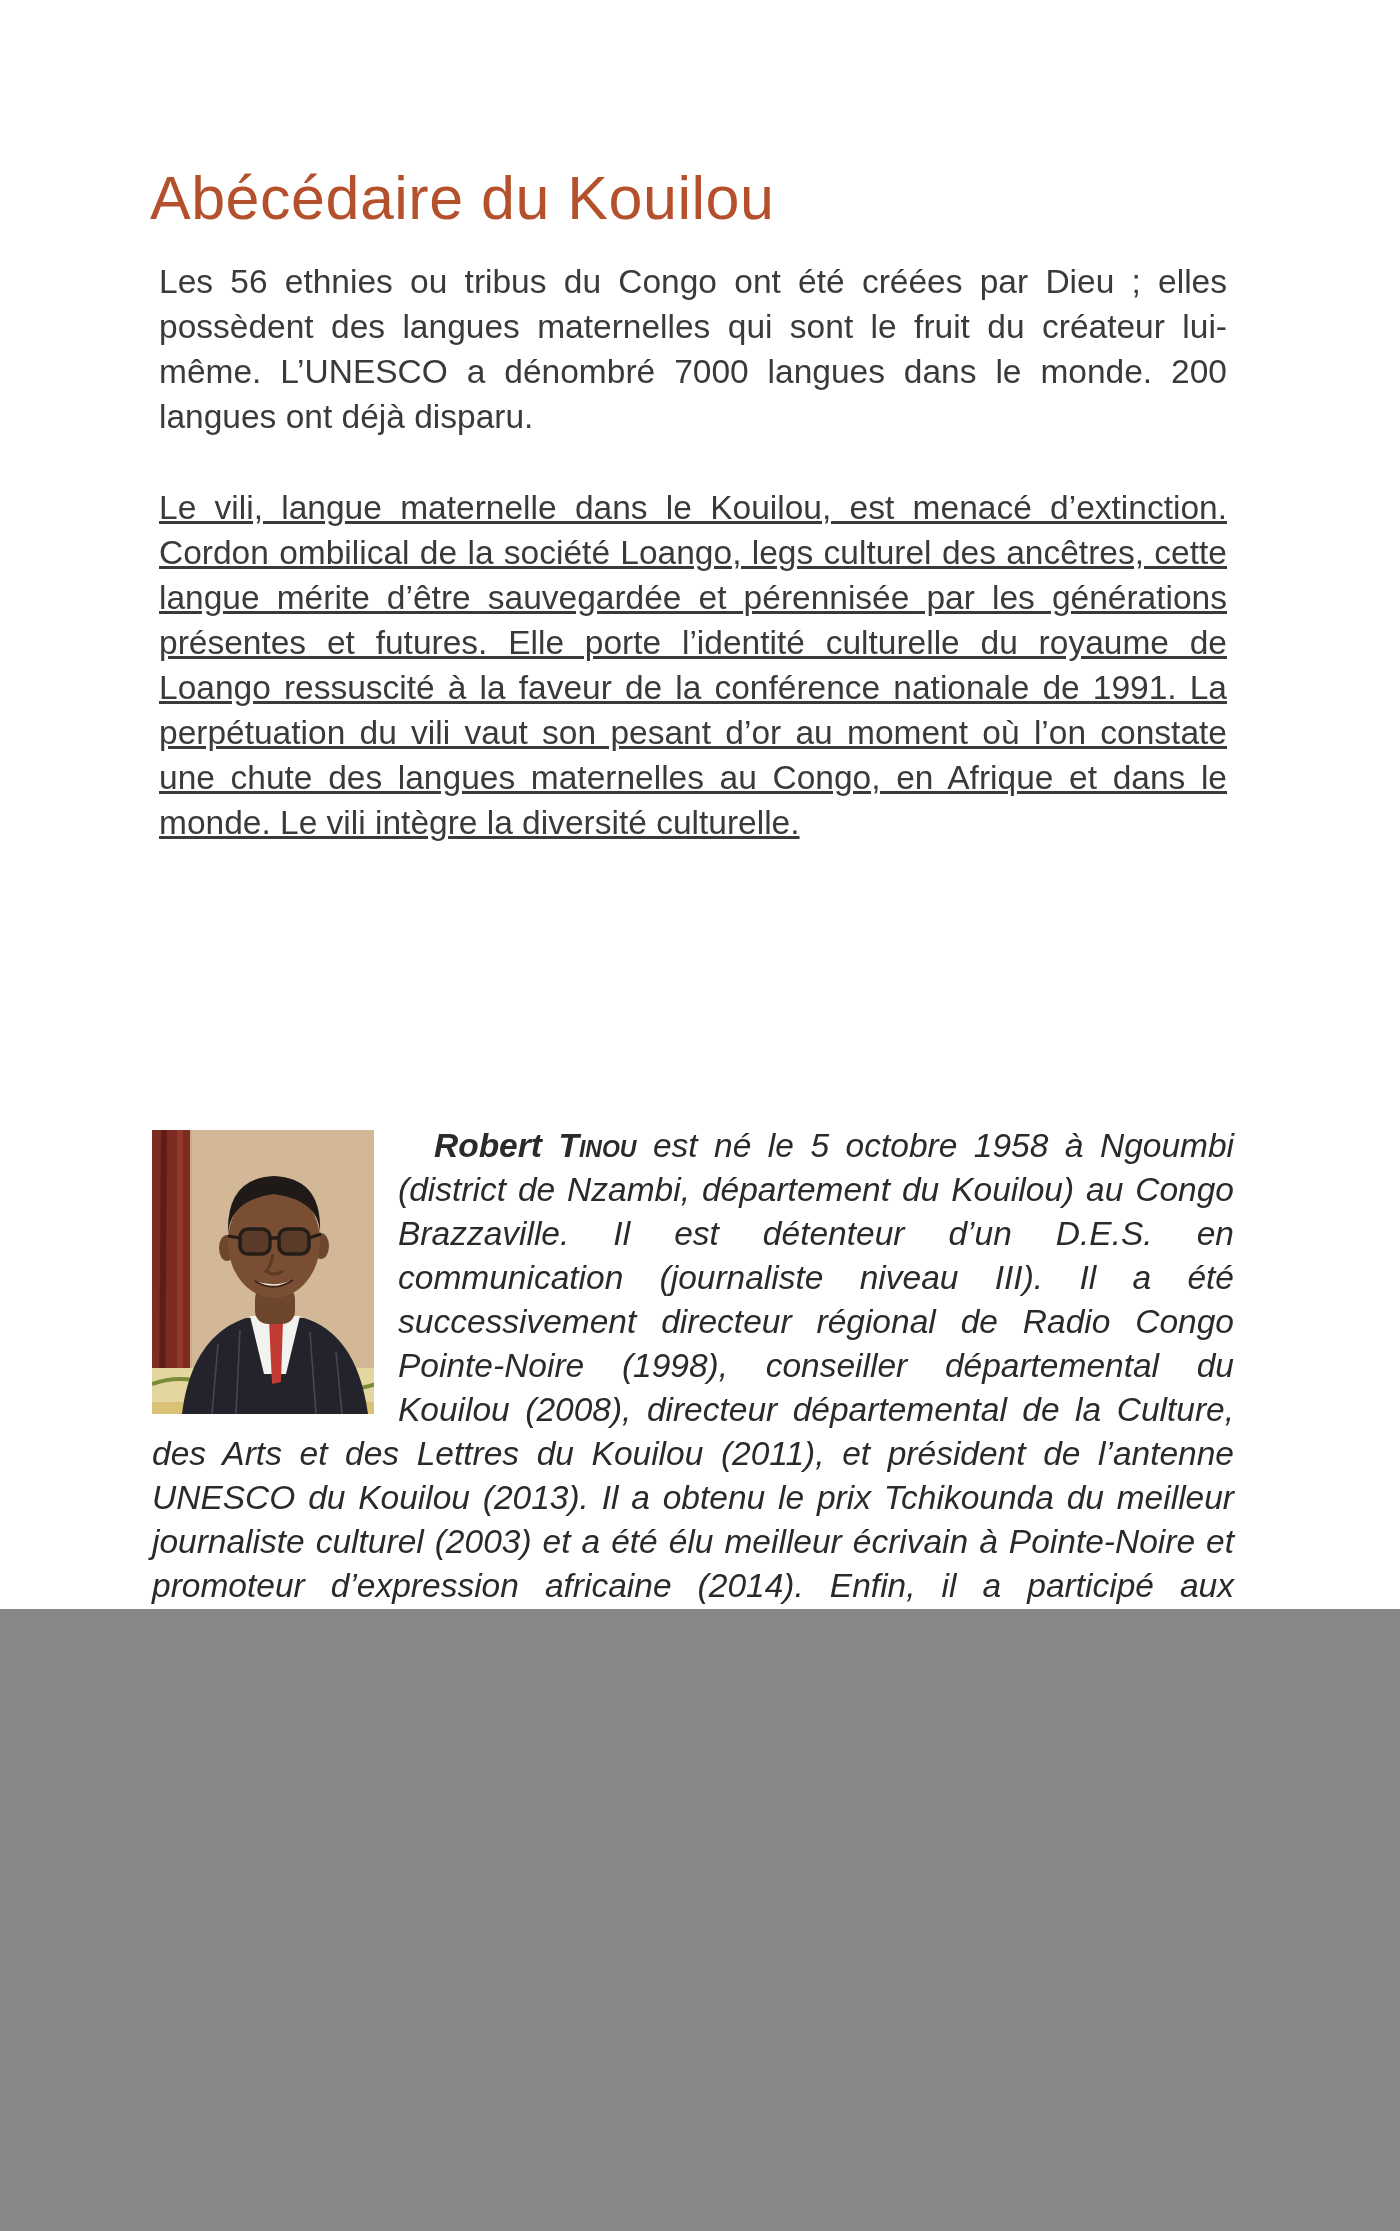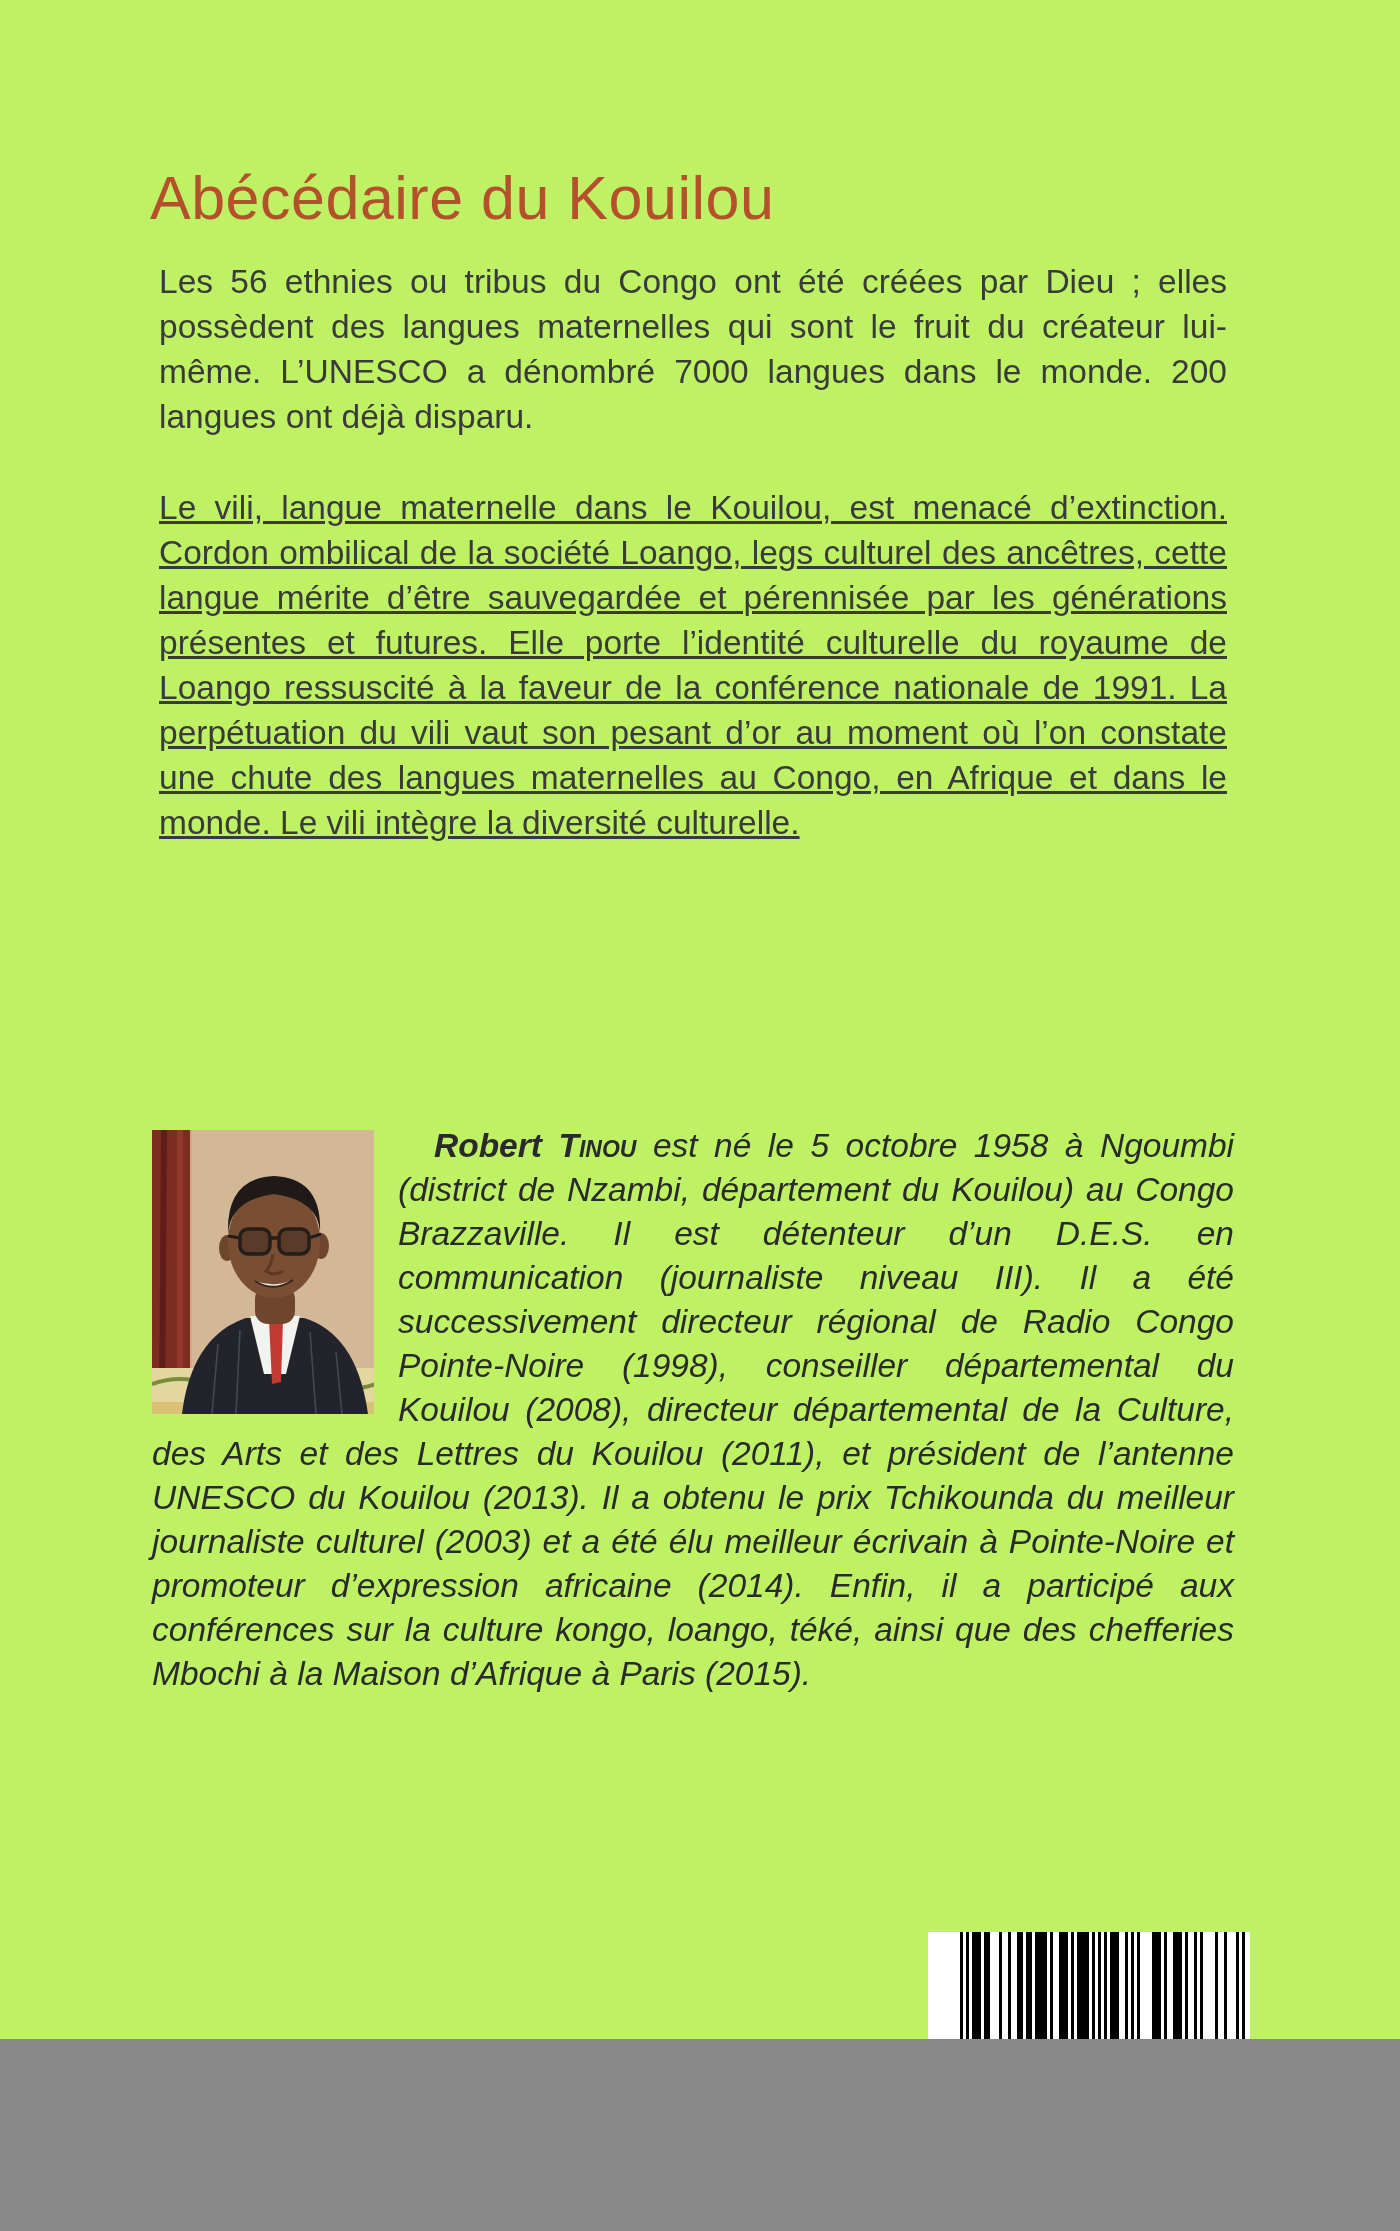--- a/index.html
+++ b/index.html
@@ -1,19 +1,19 @@
 <!DOCTYPE html>
 <html style="--accent: #b4512c;"><head>
 <meta charset="utf-8">
 <style>
   html,body{margin:0;padding:0;background:#888;}
   .page{
     position:relative;
-    width:1400px;height:2039px;
-    background:#bef264;
+    width:1400px;height:1609px;
+    background:#ffffff;
     overflow:hidden;
     font-family:"Liberation Sans", sans-serif;
     margin:0 auto;
   }
   .title{
     position:absolute;
     left:150px;top:122px;
     font-size:61px;
     font-weight:400;
     letter-spacing:0.5px;

